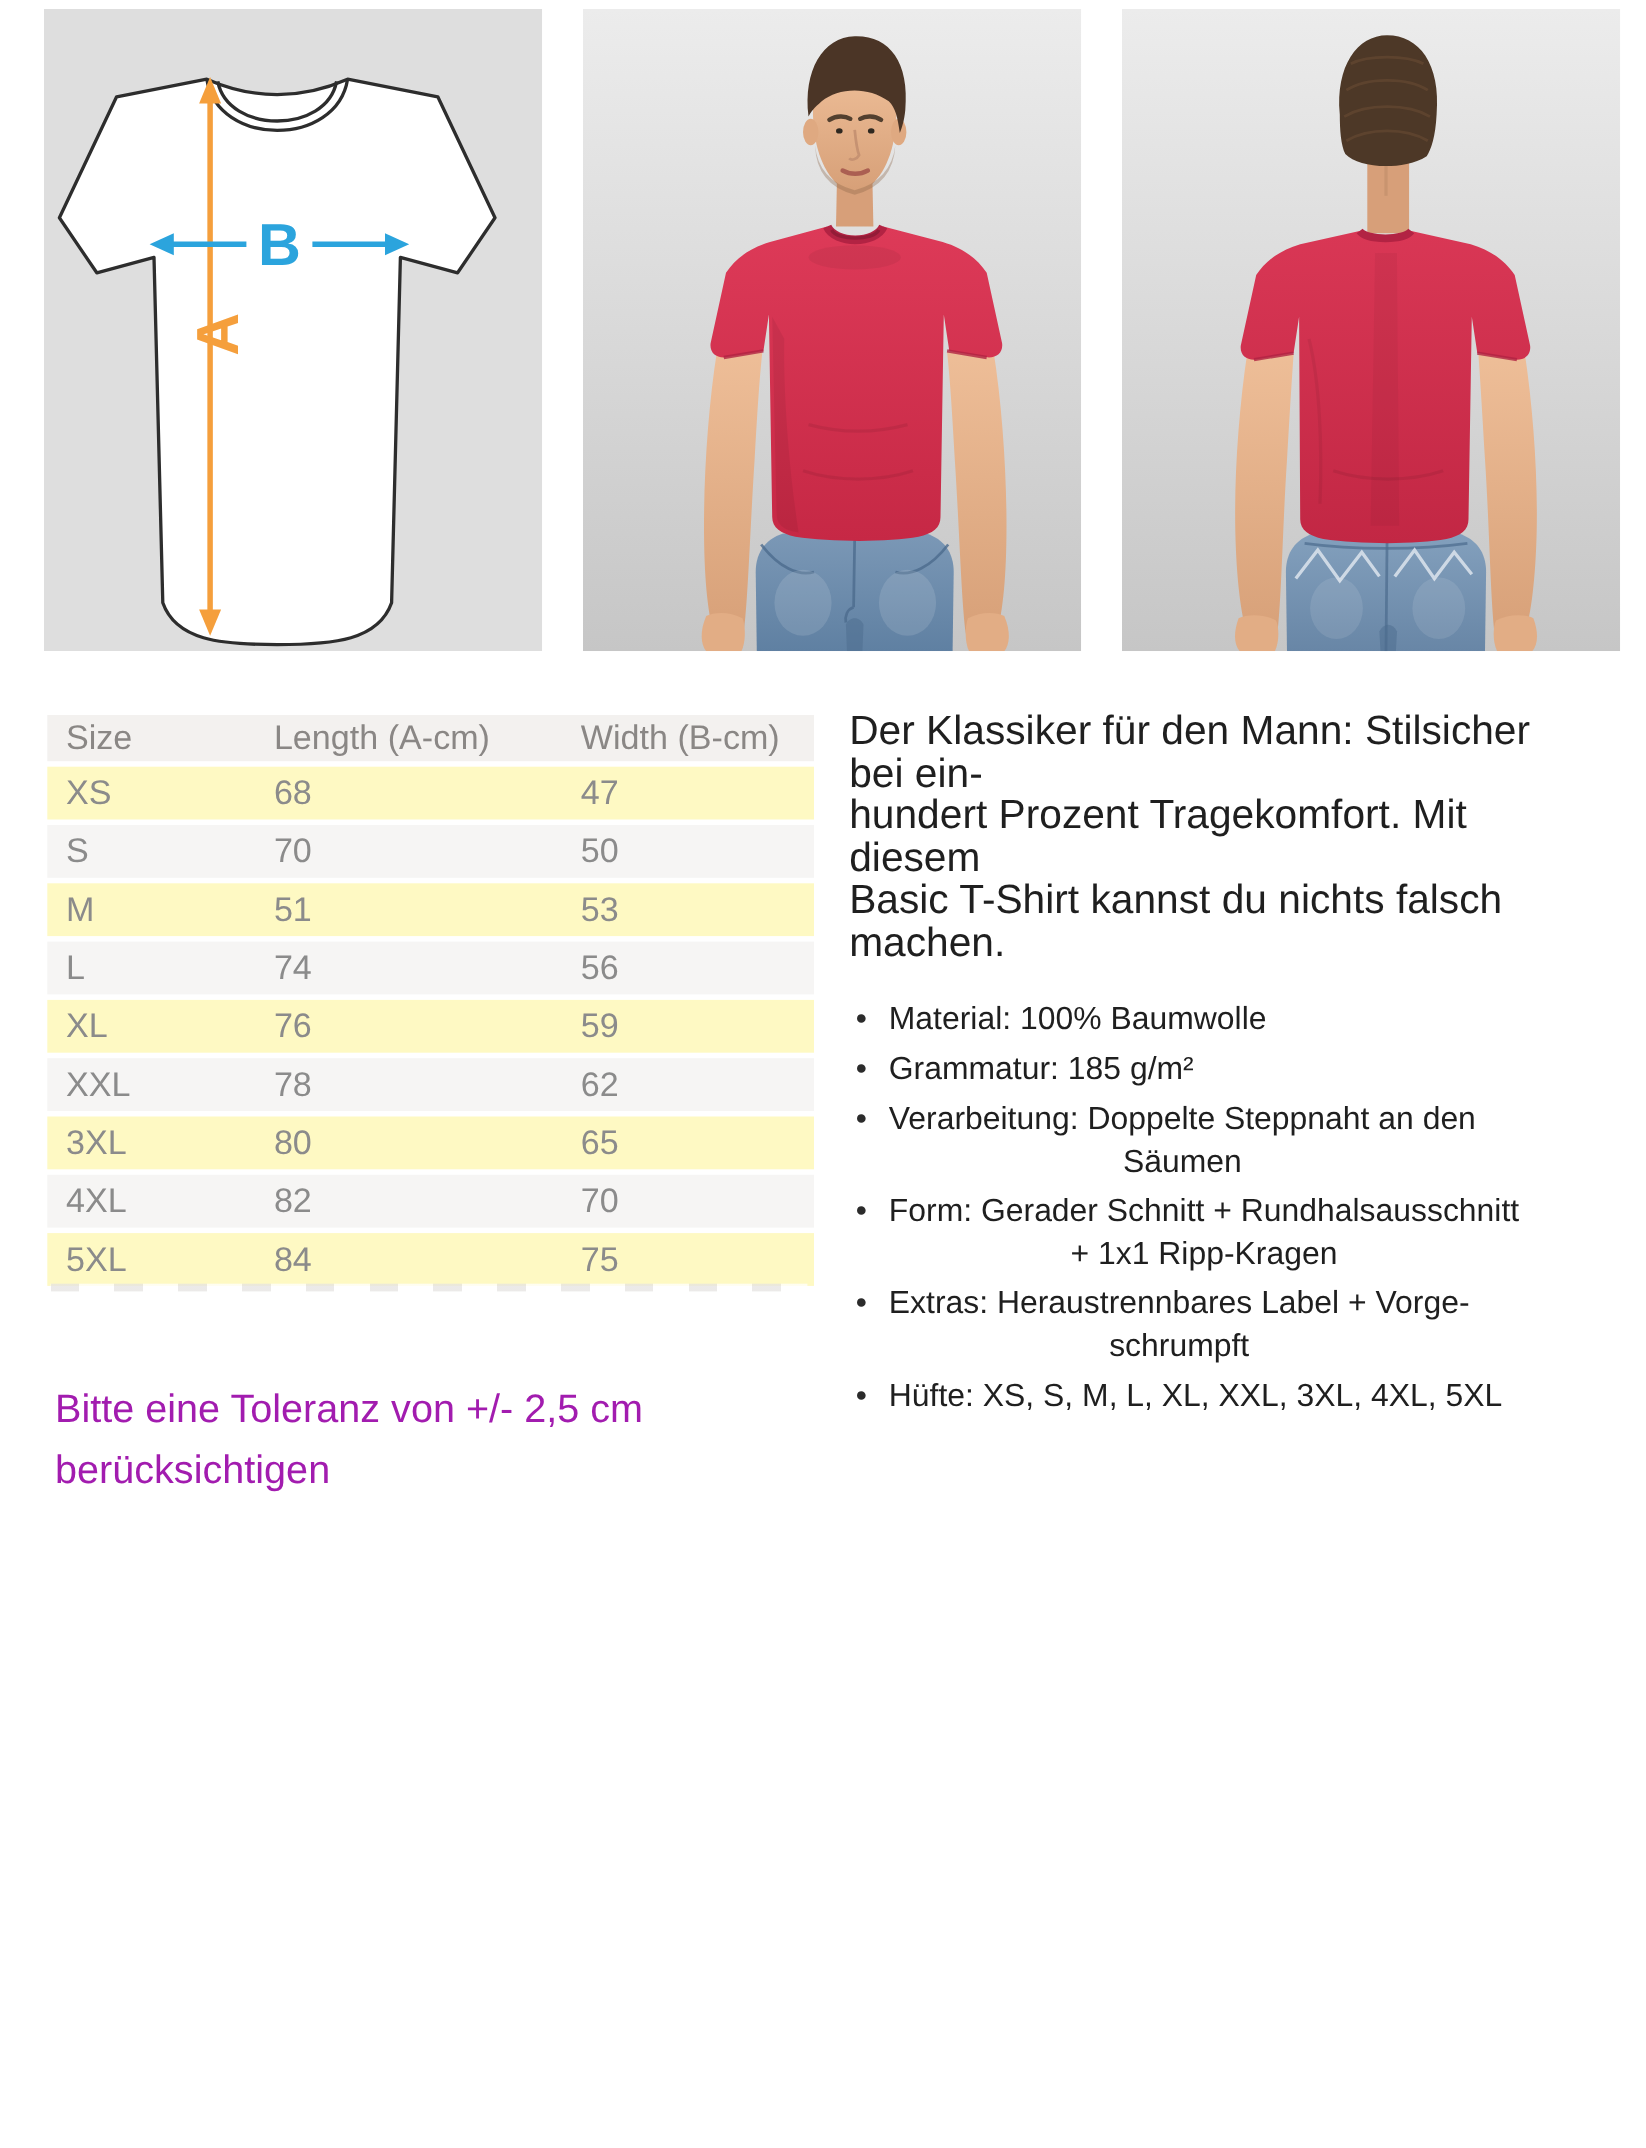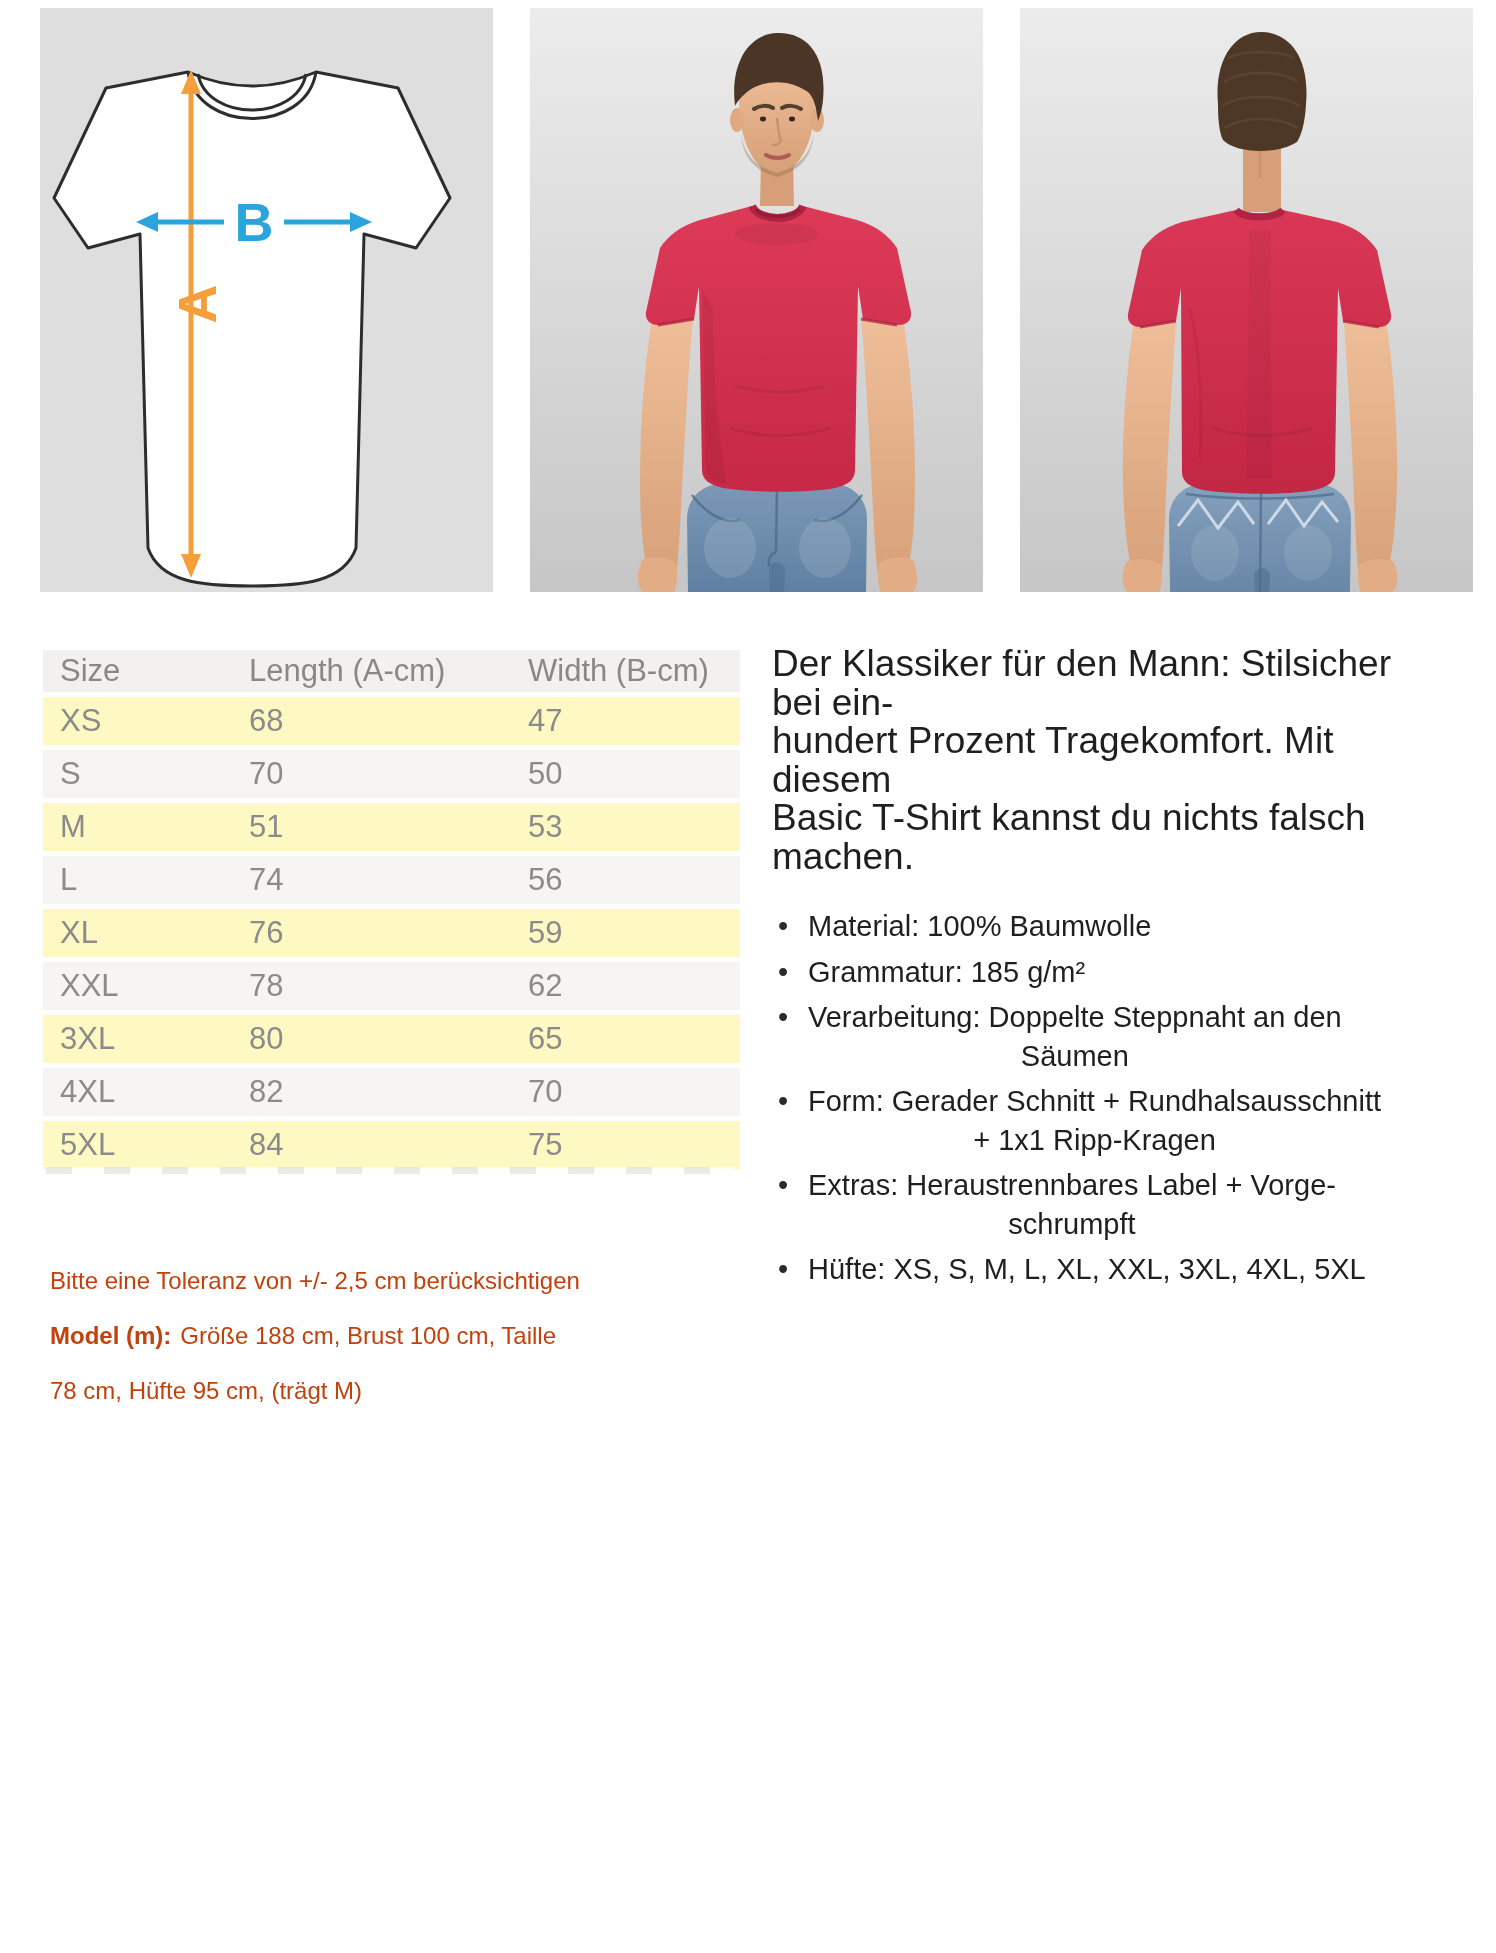--- a/index.html
+++ b/index.html
@@ -33,22 +33,22 @@
 
   
   .description { position:absolute; left:772px; top:645px; width:655px; color:#1f1f1f; }
   .description .para { font-size:37px; line-height:38.5px; white-space:pre-line; }
   .bullets { list-style:none; margin-top:31px; }
   .bullets li { display:flex; font-size:29px; line-height:38.5px; margin-bottom:7px; }
   .bullets .dot { flex:none; width:30px; margin-left:6px; color:#2b2b2b; }
   .bullets .btxt { white-space:pre-line;text-align:center; }
 
   
-  .notes { position:absolute; left:50px; top:1253px; width:700px; color:#c2410c;
-           font-size:24px; line-height:55px; }
+  .notes { position:absolute; left:50px; top:1253px; width:700px; color:#a21caf;
+           font-size:36px; line-height:55px; }
   .notes .bold { font-weight:bold; margin-right:9px; }
   .notes .pre { white-space:pre-line; }
 </style>
 </head>
 <body>
 
 <div class="page">
 
   <div class="photos">
 
@@ -321,17 +321,15 @@
       </li>
       <li>
         <span class="dot">•</span>
         <span class="btxt">Hüfte: XS, S, M, L, XL, XXL, 3XL, 4XL, 5XL</span>
       </li>
     </ul>
   </div>
 
   <div class="notes">
     <p>Bitte eine Toleranz von +/- 2,5 cm berücksichtigen</p>
-    <p><span class="bold">Model (m):</span><span class="pre">Größe 188 cm, Brust 100 cm, Taille
-78 cm, Hüfte 95 cm, (trägt M)</span></p>
   </div>
 
 </div>
 
 </body></html>

